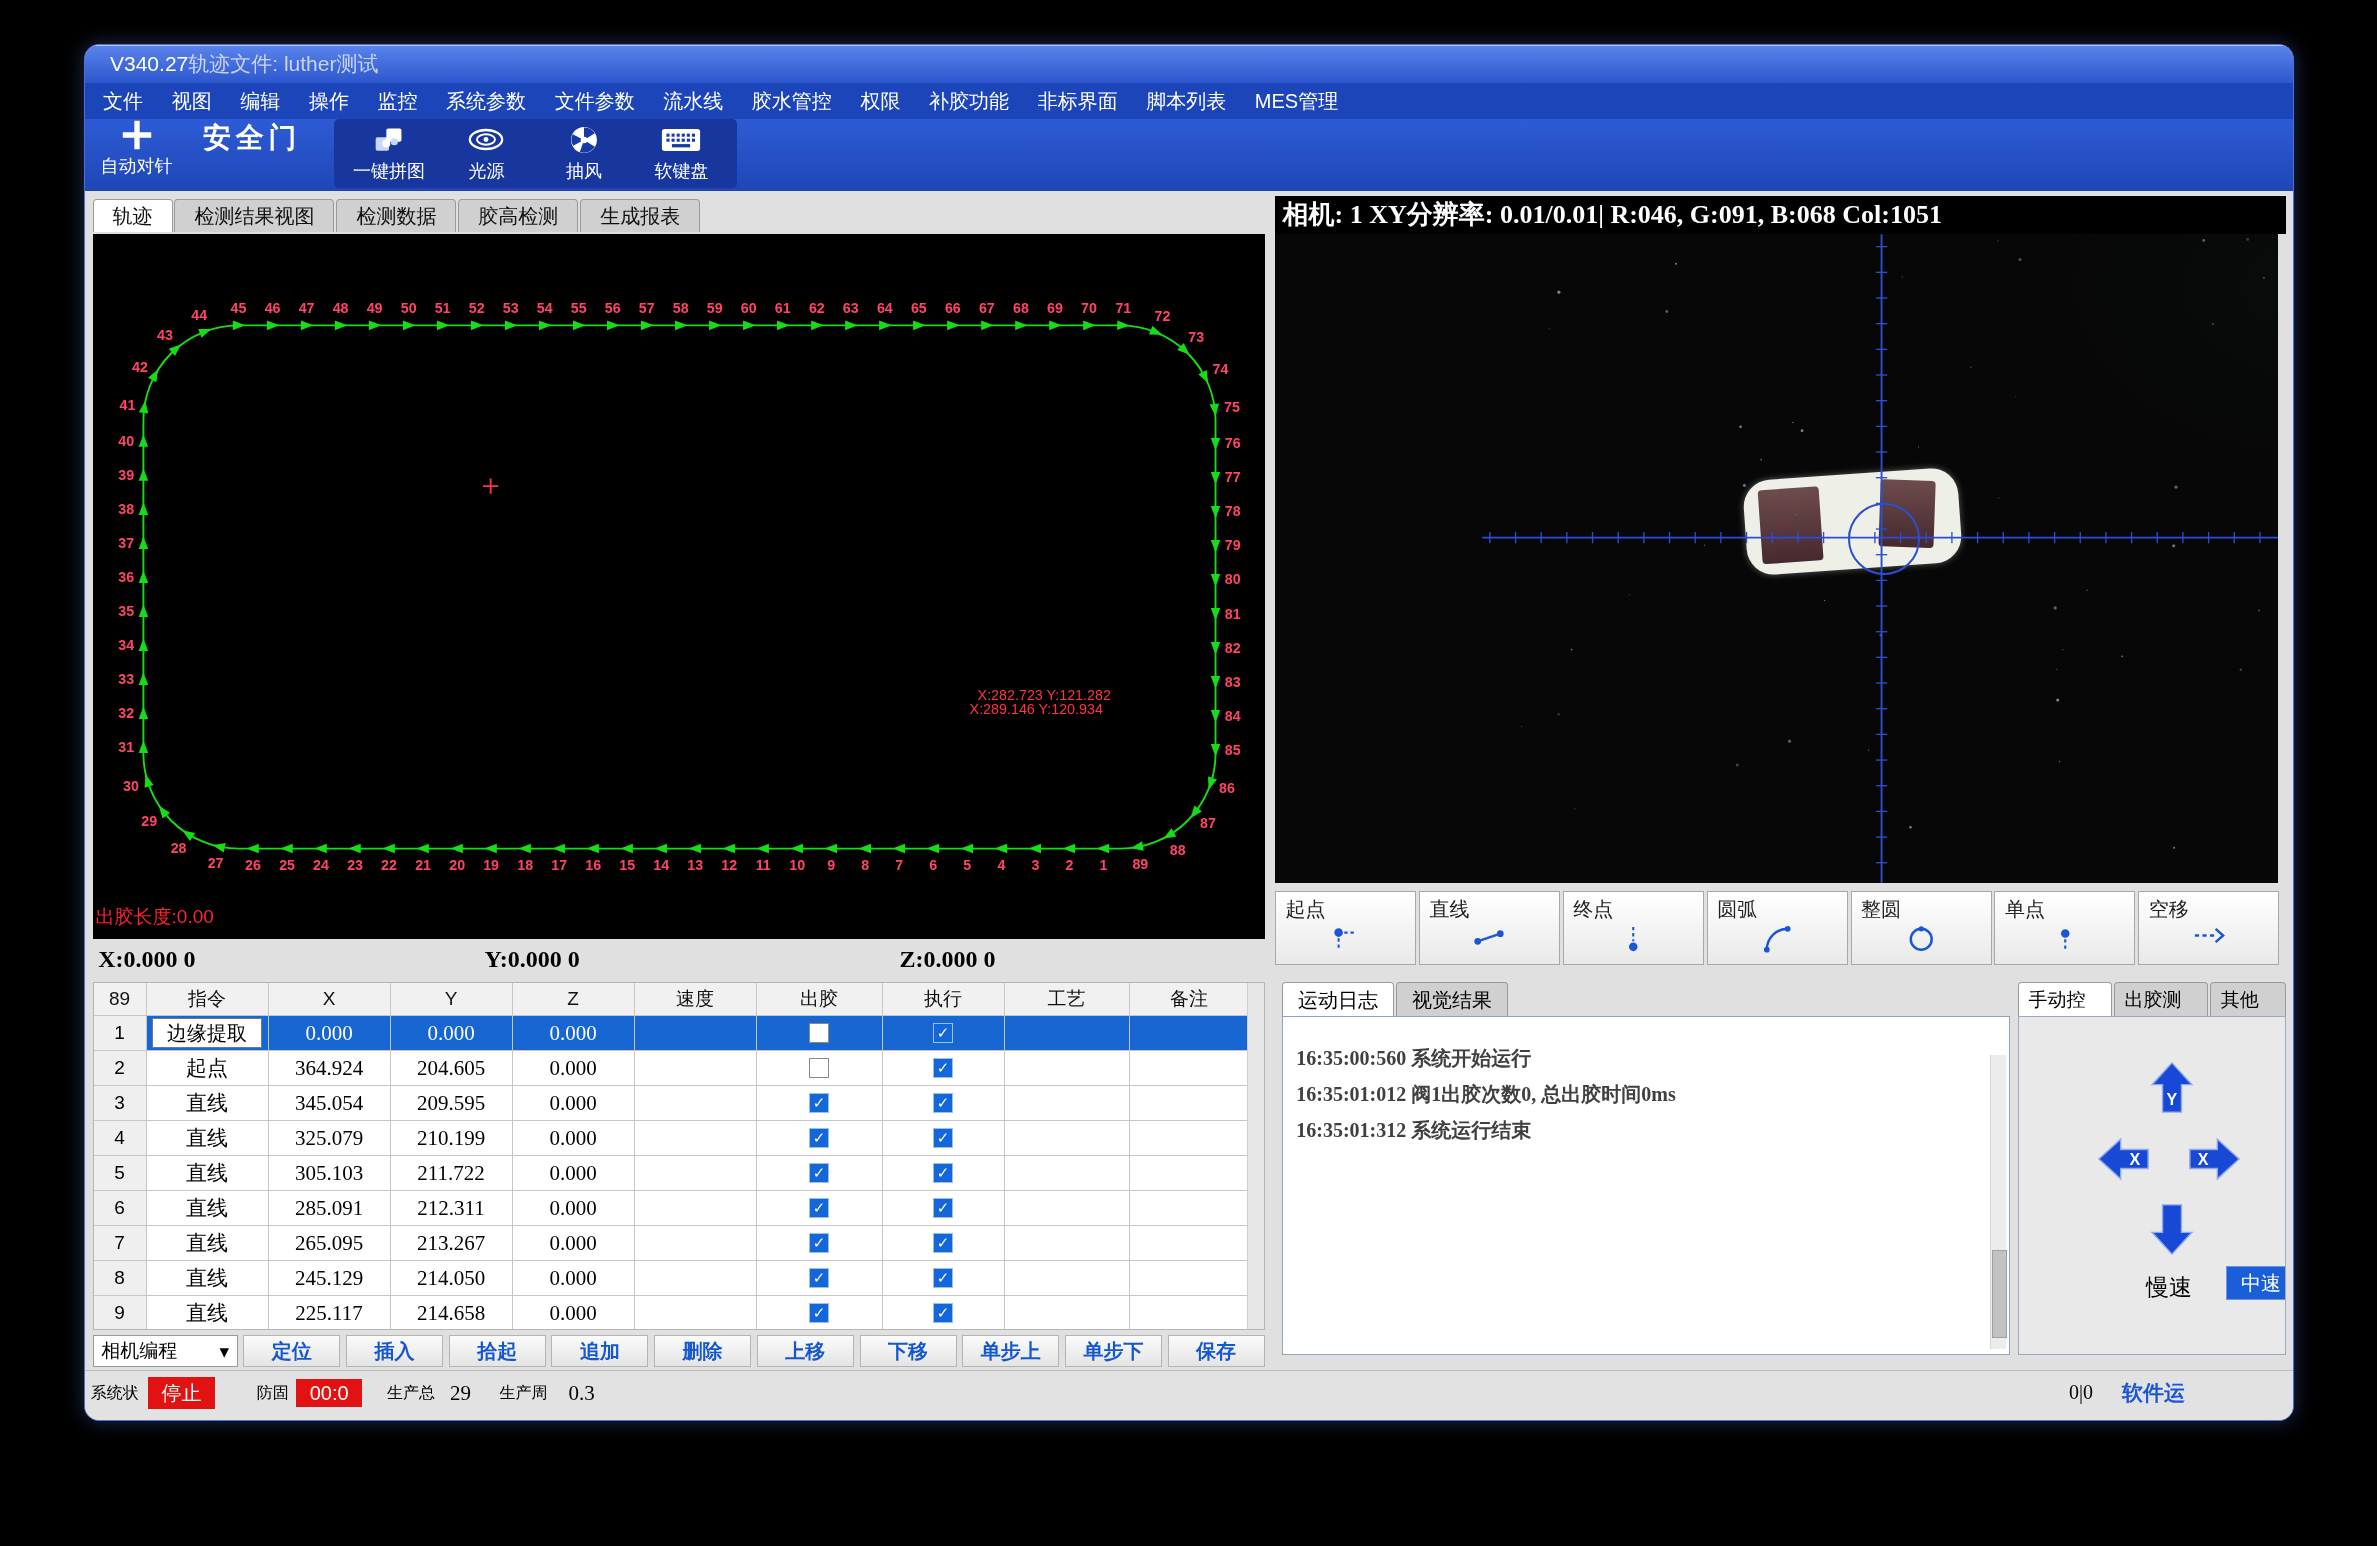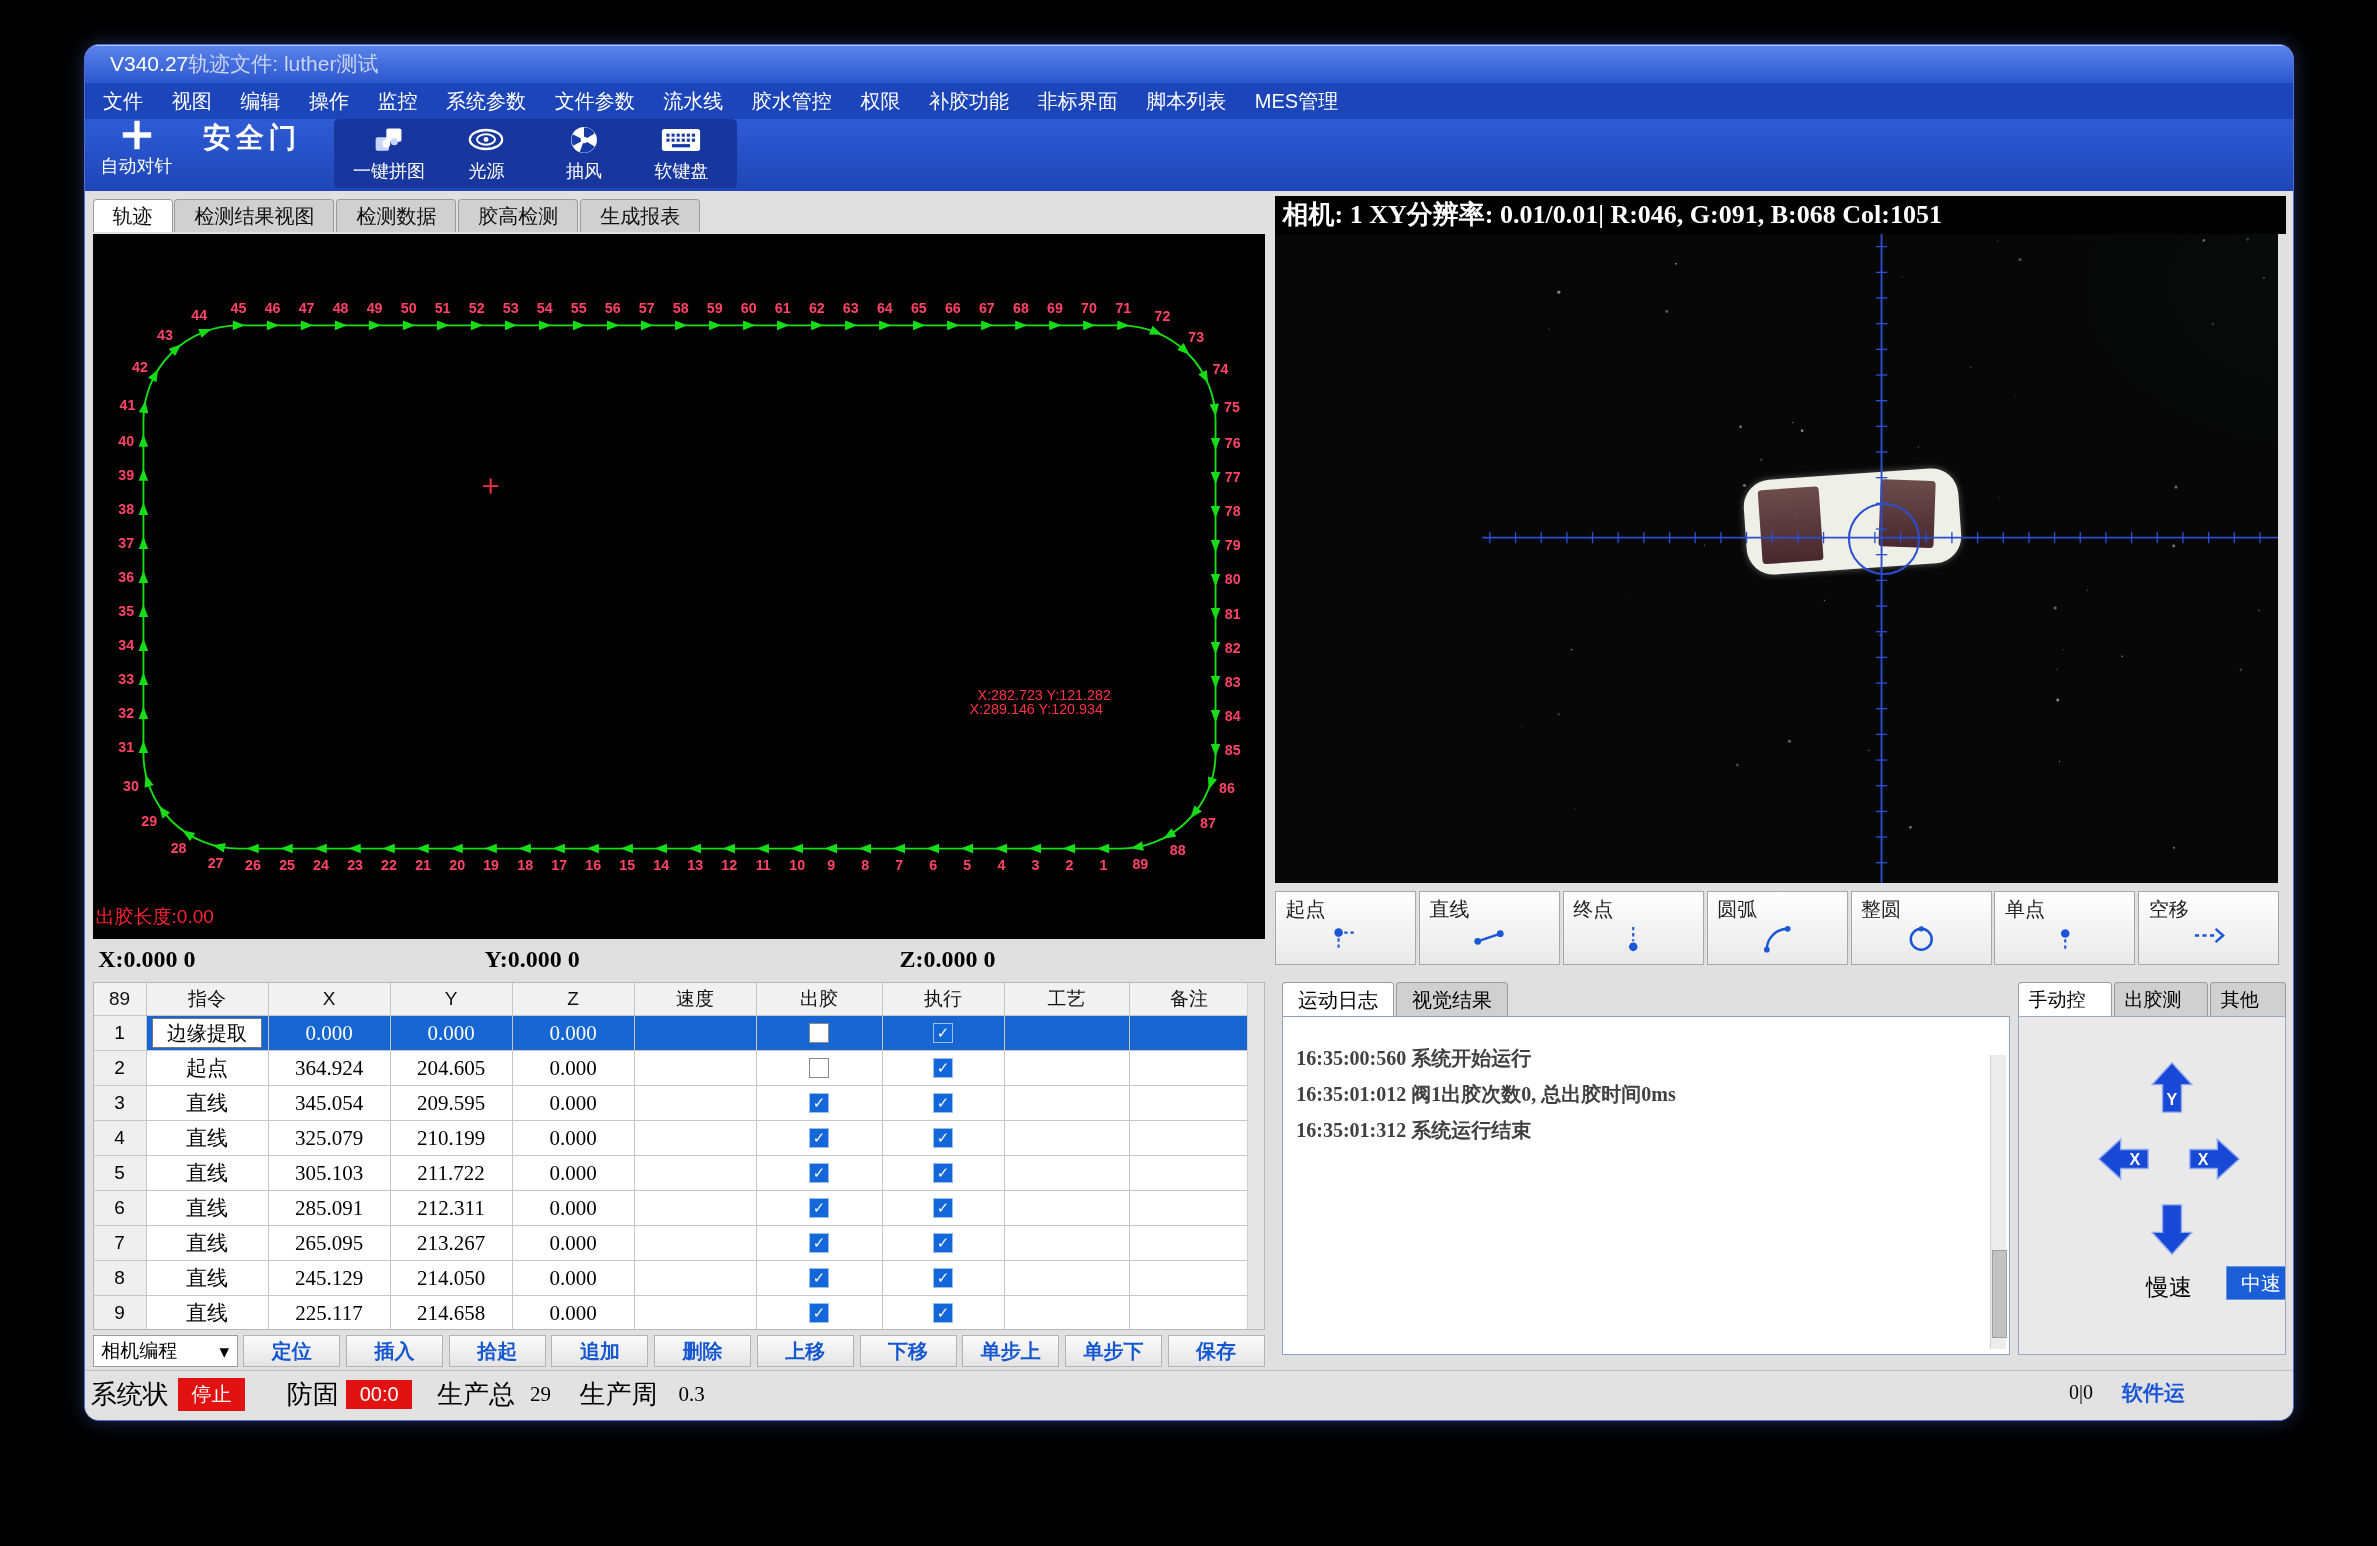--- a/index.html
+++ b/index.html
@@ -86,21 +86,21 @@
   .jog-up{left:131px;top:44px}
   .jog-left{left:78px;top:120px}
   .jog-right{left:169px;top:120px}
   .jog-down{left:131px;top:186px}
   .speed-label{position:absolute;left:127px;top:255px;font-size:23px;color:#000}
   .speed-btn{position:absolute;left:207px;top:249px;width:68px;height:32px;background:#1a5fd8;color:#fff;font-size:20px;display:flex;align-items:center;justify-content:center;border:1px solid #6f93e0}
 
   
   .statusbar{position:absolute;left:0;right:0;bottom:0;height:49px;background:#e2e2e2;border-top:1px solid #bdbdbd}
   .status-items{position:absolute;left:5.7px;top:5.7px;display:flex;align-items:center}
-  .slabel{font-size:26px;color:#000}
+  .slabel{font-size:16px;color:#000}
   .sbadge{background:#e31212;color:#fff;font-size:20px;padding:2.9px 13.3px}
   .sval{font-size:21px;font-family:"Liberation Serif",serif;color:#000}
   .status-counter{position:absolute;left:1984px;top:9.5px;font-size:20px;font-family:"Liberation Serif",serif;color:#000}
   .status-link{position:absolute;left:2037px;top:7.6px;color:#1a56d6;font-weight:bold;font-size:21px;white-space:nowrap}
 </style>
 </head>
 <body>
 
 <div class="window">
 

